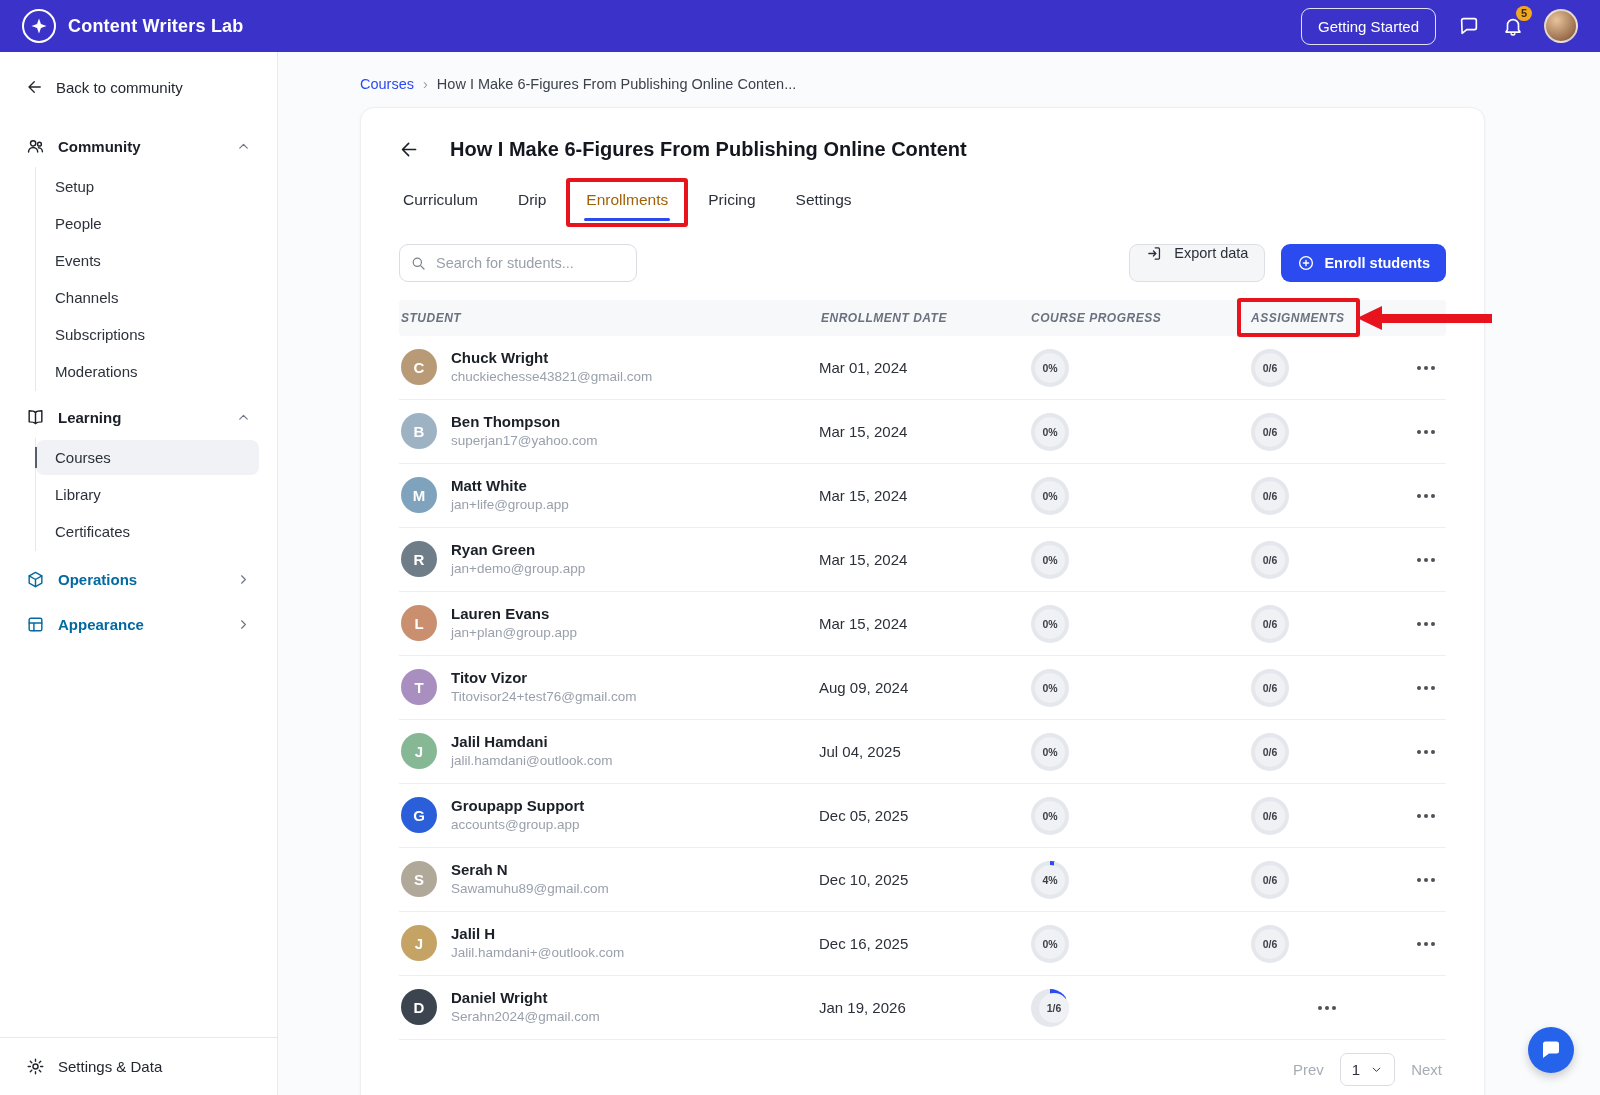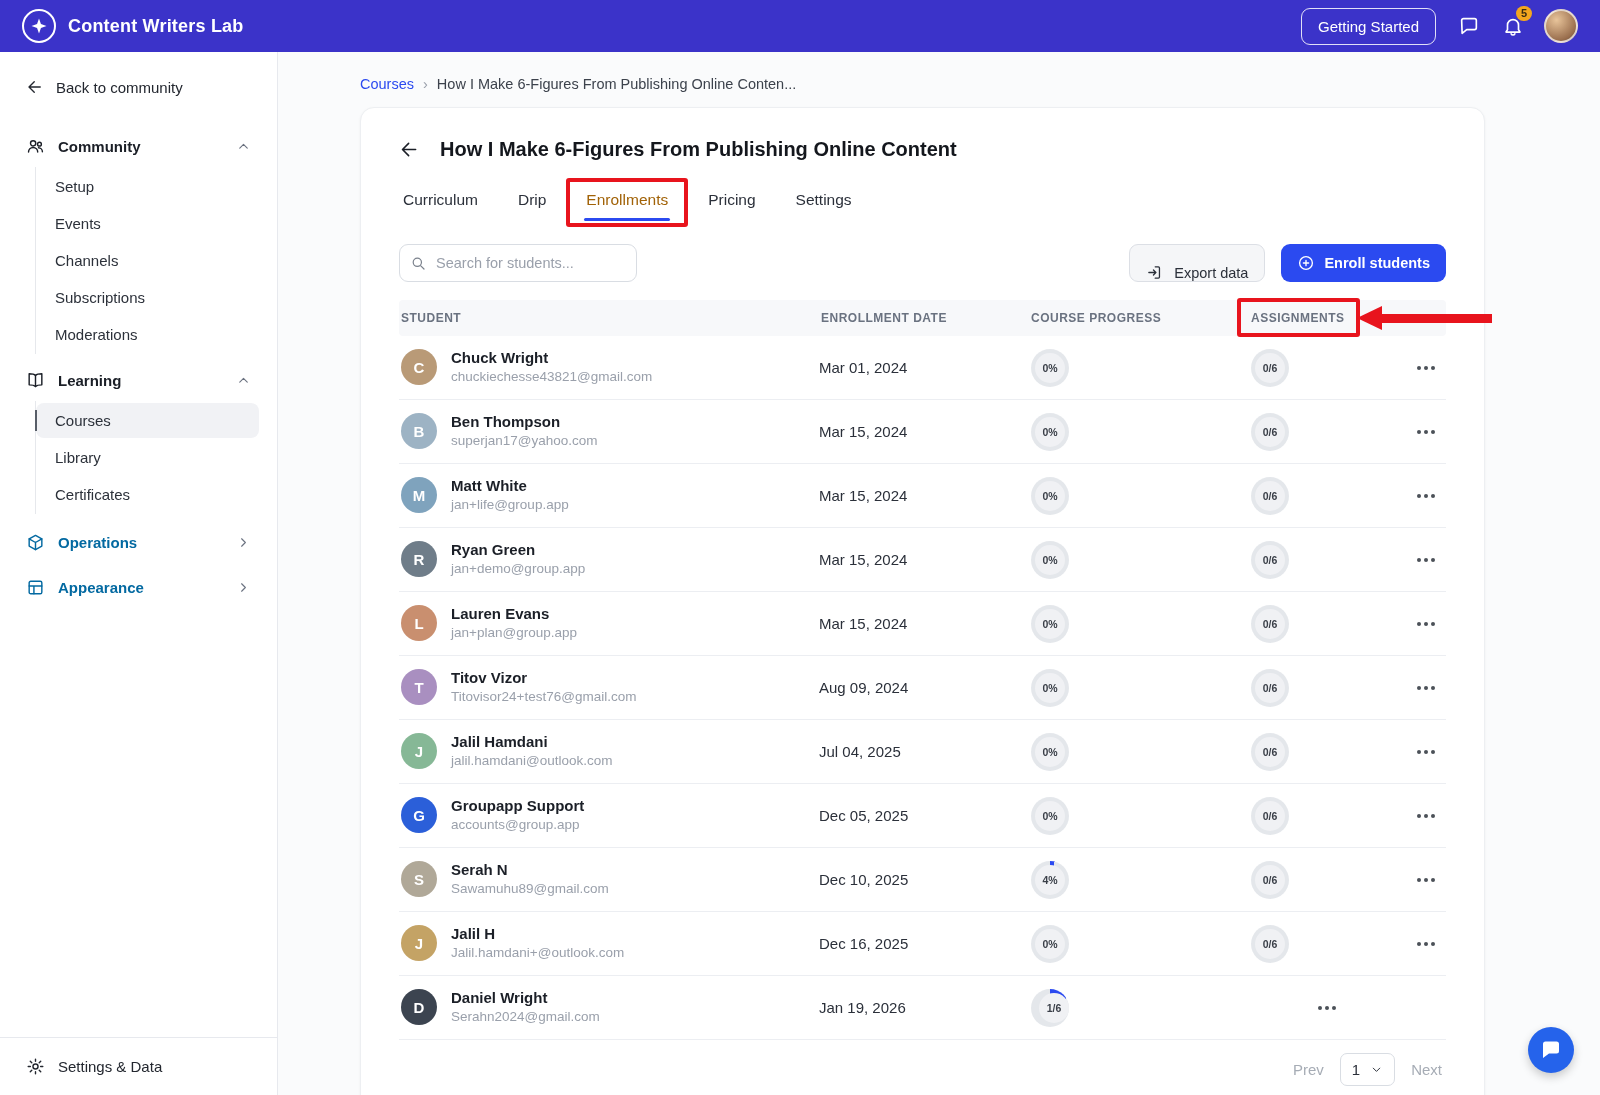--- a/index.html
+++ b/index.html
@@ -40,45 +40,45 @@
   .side-footer{margin-top:auto;border-top:1px solid var(--side-line);padding:19px 26px;display:flex;align-items:center;gap:13px;font-size:15px;color:#23272f;cursor:pointer;}
 
   
   .breadcrumb{display:flex;align-items:center;gap:9px;margin:24px 0 0 82px;font-size:14.5px;}
   .crumb-link{color:var(--accent);cursor:pointer;}
   .crumb-sep{color:#9aa0ab;}
   .crumb-current{color:#3c424c;}
 
   
   .card{margin:15px 0 0 82px;width:1125px;background:#fff;border:1px solid #edeff2;border-radius:14px;box-shadow:0 1px 3px rgba(16,24,40,.05);padding:30px 38px 14px;position:relative;}
-  .title-row{display:flex;align-items:center;gap:20px;}
+  .title-row{display:flex;align-items:center;gap:30px;}
   .back-arrow{color:#1b1f27;cursor:pointer;flex:none;}
   .course-title{font-size:20px;font-weight:700;color:#14171d;}
 
   
   .tabs{display:flex;gap:36px;margin-top:28px;padding:0 2px;}
   .tab{position:relative;font-size:15.5px;color:#2b303a;padding:2px 2px 13px;cursor:pointer;}
   .tab.active{color:#a16207;}
   .tab.active::after{content:"";position:absolute;left:0;right:0;bottom:1px;height:3px;background:var(--accent);border-radius:2px;}
   .tab-red-box{position:absolute;inset:-11px -18px -5px -18px;border:4px solid var(--red);border-radius:3px;pointer-events:none;}
 
   
   .toolbar{display:flex;align-items:center;margin-top:22px;}
   .search-wrap{position:relative;}
   .search-wrap .search-ic{position:absolute;left:11px;top:50%;transform:translateY(-50%);color:#7a818c;}
   .search-input{width:238px;height:38px;border:1px solid #d9dde3;border-radius:9px;padding:0 12px 0 36px;font-size:14.5px;font-family:inherit;color:#2b303a;background:#fff;outline:none;}
   .search-input::placeholder{color:#9aa0ab;}
   .toolbar-spacer{flex:1;}
-  .btn-light{display:flex;align-items:flex-end;gap:11px;height:38px;padding:0 16px;background:#f5f6f8;border:1px solid #dcdfe5;border-radius:9px;font-size:14.5px;color:#2b303a;cursor:pointer;font-family:inherit;}
+  .btn-light{display:flex;align-items:flex-start;gap:11px;height:38px;padding:0 16px;background:#f5f6f8;border:1px solid #dcdfe5;border-radius:9px;font-size:14.5px;color:#2b303a;cursor:pointer;font-family:inherit;}
   .btn-primary{display:flex;align-items:center;gap:9px;height:38px;padding:0 16px;margin-left:16px;background:var(--accent);border:none;border-radius:9px;font-size:14.5px;font-weight:600;color:#fff;cursor:pointer;font-family:inherit;}
 
   
   .table{margin-top:18px;}
   .grid{display:grid;grid-template-columns:420px 210px 220px 160px 1fr;align-items:center;}
-  .thead{background:#f7f8fa;height:36px;border-radius:4px;position:relative;}
+  .thead{background:#f7f8fa;height:36px;border-radius:4px;position:relative;font-style:italic;}
   .th{font-size:12px;font-weight:700;letter-spacing:.5px;color:#6a7280;text-transform:uppercase;padding-left:2px;}
   .th-wrap{position:relative;display:inline-block;}
   .col-red-box{position:absolute;inset:-13px -15px -12px -14px;border:4px solid var(--red);border-radius:3px;pointer-events:none;z-index:4;}
   .annotation-arrow{position:absolute;right:-46px;top:50%;transform:translateY(-50%);display:flex;align-items:center;z-index:5;pointer-events:none;}
   .arrow-head{width:0;height:0;border-top:12px solid transparent;border-bottom:12px solid transparent;border-right:25px solid var(--red);}
   .arrow-shaft{width:110px;height:9px;background:var(--red);}
 
   .trow{height:64px;border-bottom:1px solid var(--line);}
   .student-cell{display:flex;align-items:center;gap:14px;padding-left:2px;}
   .avatar{width:36px;height:36px;border-radius:50%;flex:none;display:flex;align-items:center;justify-content:center;color:#fff;font-size:15px;font-weight:700;}
@@ -143,20 +143,21 @@
           <circle cx="17" cy="9" r="2.4"></circle>
           <path d="M15.8 13.6c2.7.1 4.9 2.3 4.9 5"></path>
         </svg>
       <span>Community</span>
       <svg class="icon chev" width="15" height="15" viewBox="0 0 24 24">
           <path d="M6 14.5l6-6 6 6"></path>
         </svg>
     </div>
     <div class="sublist">
         <div class="subitem">Setup</div>
+        <div class="subitem">People</div>
         <div class="subitem">Events</div>
         <div class="subitem">Channels</div>
         <div class="subitem">Subscriptions</div>
         <div class="subitem">Moderations</div>
       </div>
 
     <div class="nav-section-header">
       <svg class="icon" width="19" height="19" viewBox="0 0 24 24">
           <path d="M12 5.5C10.4 4 8.4 3.5 4 3.5v14c4.4 0 6.4.5 8 2 1.6-1.5 3.6-2 8-2v-14c-4.4 0-6.4.5-8 2z"></path>
           <path d="M12 5.5v14"></path>

